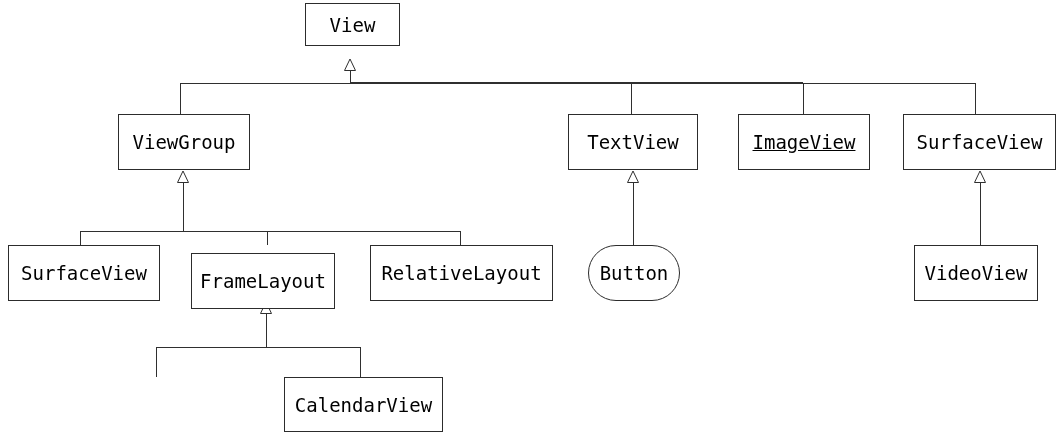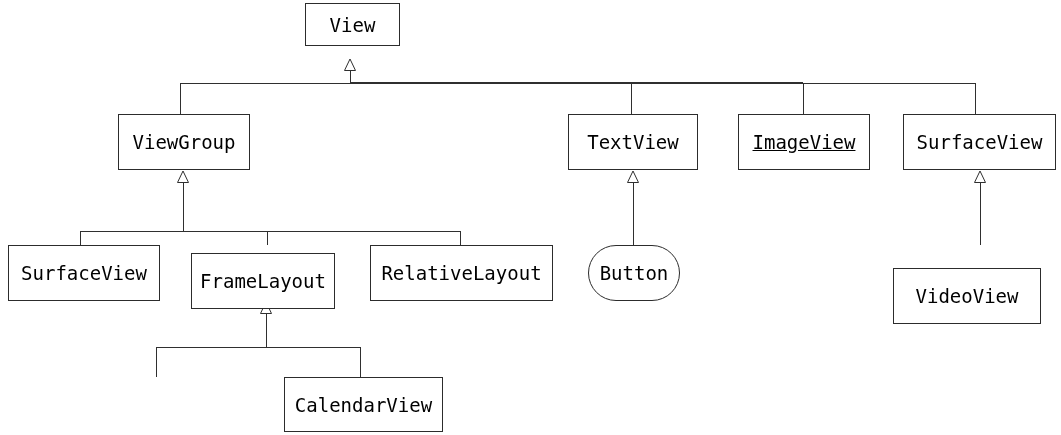--- a/index.html
+++ b/index.html
@@ -36,21 +36,21 @@
   
   #n-view           { left: 305px; top: 3px;   width: 95px;  height: 43px; }
   #n-viewgroup      { left: 118px; top: 114px; width: 132px; height: 56px; }
   #n-textview       { left: 568px; top: 114px; width: 130px; height: 56px; }
   #n-imageview      { left: 738px; top: 114px; width: 132px; height: 56px; text-decoration: underline; }
   #n-surfaceview    { left: 903px; top: 114px; width: 153px; height: 56px; }
   #n-linearlayout   { left: 8px;   top: 245px; width: 152px; height: 56px; }
   #n-framelayout    { left: 191px; top: 245px; width: 144px; height: 56px; margin-top: 8px; }
   #n-relativelayout { left: 370px; top: 245px; width: 183px; height: 56px; }
   #n-button         { left: 588px; top: 245px; width: 92px;  height: 56px; border-radius: 28px; }
-  #n-videoview      { left: 893px; top: 245px; width: 148px; height: 56px; margin-top: 23px; }
+  #n-videoview      { left: 914px; top: 245px; width: 124px; height: 56px; }
   #n-scrollview     { left: 81px;  top: 377px; width: 152px; height: 55px; }
   #n-calendarview   { left: 284px; top: 377px; width: 159px; height: 55px; }
 </style>
 </head>
 <body>
 
 <div class="canvas">
 
   <svg class="connector-layer" width="1061" height="435" viewBox="0 0 1061 435">
     <g stroke="#2f2f2f" stroke-width="1" fill="none" shape-rendering="crispEdges">

